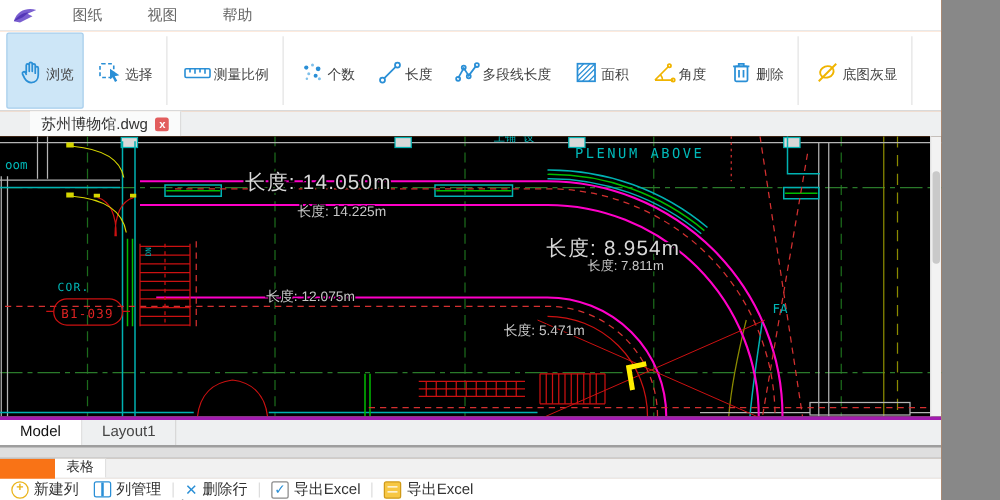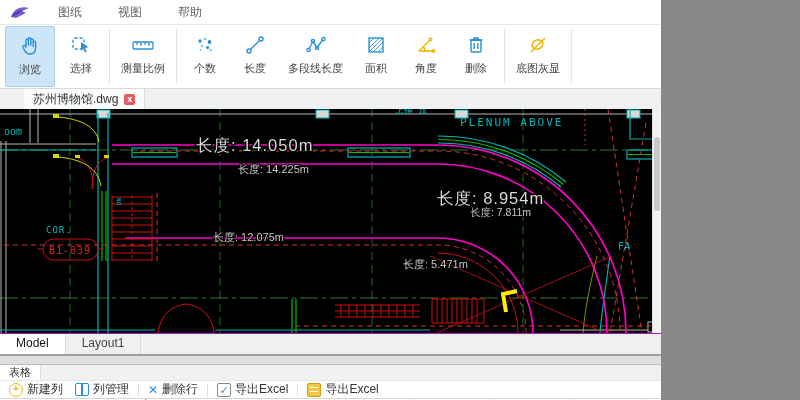--- a/index.html
+++ b/index.html
@@ -1,54 +1,54 @@
 <!DOCTYPE html>
 <html><head>
 <meta charset="utf-8">
 <style>
   html,body{margin:0;padding:0;background:#888;}
-  #app{width:661px;height:400px;overflow:hidden;position:relative;background:#f97316;
+  #app{width:753px;height:400px;overflow:hidden;position:relative;background:#f97316;
        font-family:"Liberation Sans","DejaVu Sans",sans-serif;font-size:12px;color:#333;}
 
   
   .menubar{height:24px;display:flex;align-items:stretch;background:#fff;border-bottom:1px solid #e8e8e8;}
   .logo{width:40px;display:flex;align-items:center;justify-content:center;}
   .mitem{padding:0 18px;line-height:24px;color:#666;cursor:default;}
   .mitem.active{background:#fff;border:1px solid #d8d8d8;border-bottom:none;color:#222;}
 
   
   .ribbon{height:63px;display:flex;align-items:stretch;background:#fff;border-bottom:1px solid #d9d9d9;padding-left:4px;}
-  .rbtn{display:flex;flex-direction:column;align-items:center;justify-content:flex-start;
+  .rbtn{display:flex;flex-direction:row;align-items:center;justify-content:flex-start;
         padding:5px 7px 2px 7px;min-width:34px;white-space:nowrap;cursor:default;border-radius:2px;margin:1px 1px;}
   .rbtn.active{background:#cde6f7;border:1px solid #a6cdec;}
   .ric{height:28px;display:flex;align-items:center;justify-content:center;}
   .rlb{font-size:11px;color:#444;margin-top:2px;}
   .rsep{width:1px;background:#e4e4e4;margin:4px 3px;}
 
   
   .doctabs{height:20px;background:#eef0f1;display:flex;align-items:stretch;padding-left:24px;}
   .doctab{background:#fafbfb;border-right:1px solid #dcdcdc;display:flex;align-items:center;gap:6px;padding:0 9px;color:#333;}
   .closebox{width:11px;height:11px;background:#e25d5d;border-radius:2px;color:#fff;font-size:9px;line-height:11px;
             text-align:center;font-weight:bold;cursor:default;}
 
   
   .canvas{height:224px;background:#000;position:relative;}
   .vscroll{position:absolute;right:0;top:0;width:8px;height:224px;background:#f2f2f2;border-left:1px solid #e0e0e0;}
   .vthumb{position:absolute;left:1px;top:28px;width:6px;height:74px;background:#c9c9c9;border-radius:3px;}
 
   
-  .sheettabs{height:20px;background:#eef0f1;border-top:1px solid #a21caf;display:flex;align-items:stretch;}
+  .sheettabs{height:20px;background:#eef0f1;border-top:3px solid #a21caf;display:flex;align-items:stretch;}
   .stab{padding:0 16px;line-height:19px;color:#444;border-right:1px solid #d8d8d8;background:#eef0f1;}
   .stab.active{background:#fff;color:#111;}
 
   
   .splitter{height:8px;background:#dfdfdf;border-top:2px solid #9e9e9e;border-bottom:1px solid #bdbdbd;}
 
   
-  .ptitle{height:15px;background:#f1f1f1;display:flex;align-items:flex-end;border-bottom:1px solid #e6e6e6;}
+  .ptitle{height:15px;background:#f1f1f1;display:flex;align-items:flex-end;border-bottom:1px solid #e6e6e6;margin-left:44px;}
   .ptitle span{padding:0 9px;font-size:11px;color:#333;background:#fff;height:100%;line-height:15px;border-right:1px solid #e0e0e0;}
   .ptoolbar{height:17px;background:#fff;display:flex;align-items:center;gap:6px;padding:0 6px;font-size:12px;color:#333;}
   .pbtn{display:flex;align-items:center;gap:4px;padding:0 3px;cursor:default;}
   .psep{width:1px;height:12px;background:#ddd;}
   .cicon-circle{width:12px;height:12px;border:1.5px solid #eab41c;border-radius:50%;color:#eab41c;
                 font-size:10px;line-height:10px;text-align:center;font-weight:bold;}
   .cicon-col{width:12px;height:11px;border:1.5px solid #2a8fd6;border-radius:2px;position:relative;}
   .cicon-col:before{content:"";position:absolute;left:5px;top:0;bottom:0;width:1.5px;background:#2a8fd6;}
   .cicon-x{color:#2a8fd6;font-size:12px;font-weight:bold;}
   .checkbox{width:12px;height:12px;border:1px solid #8a8a8a;background:#fff;border-radius:2px;

